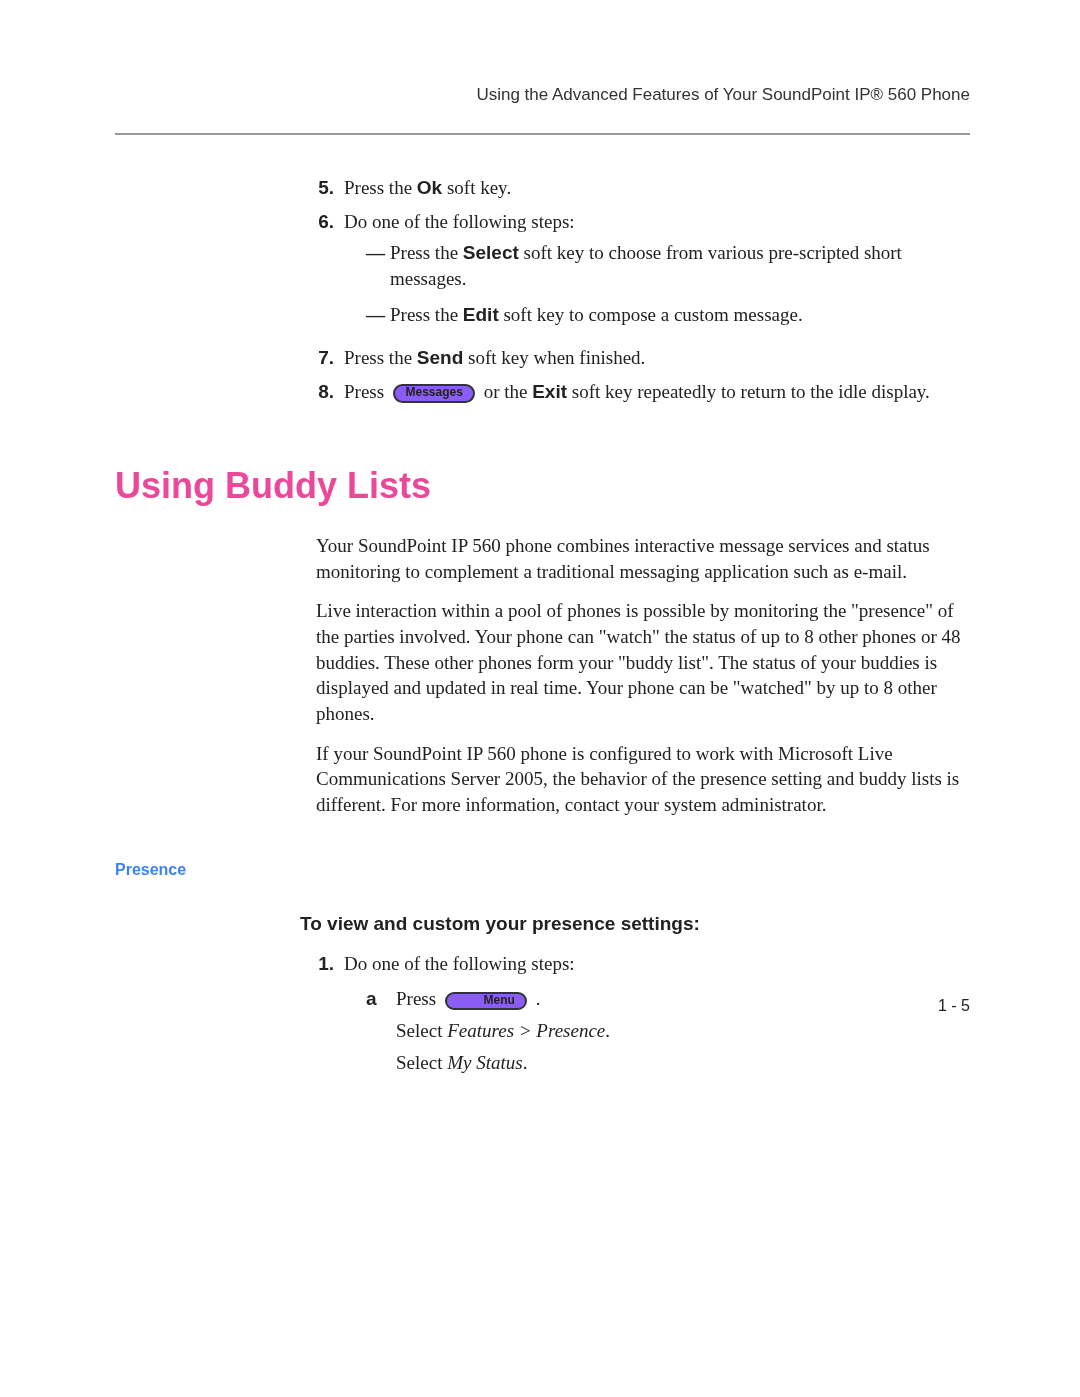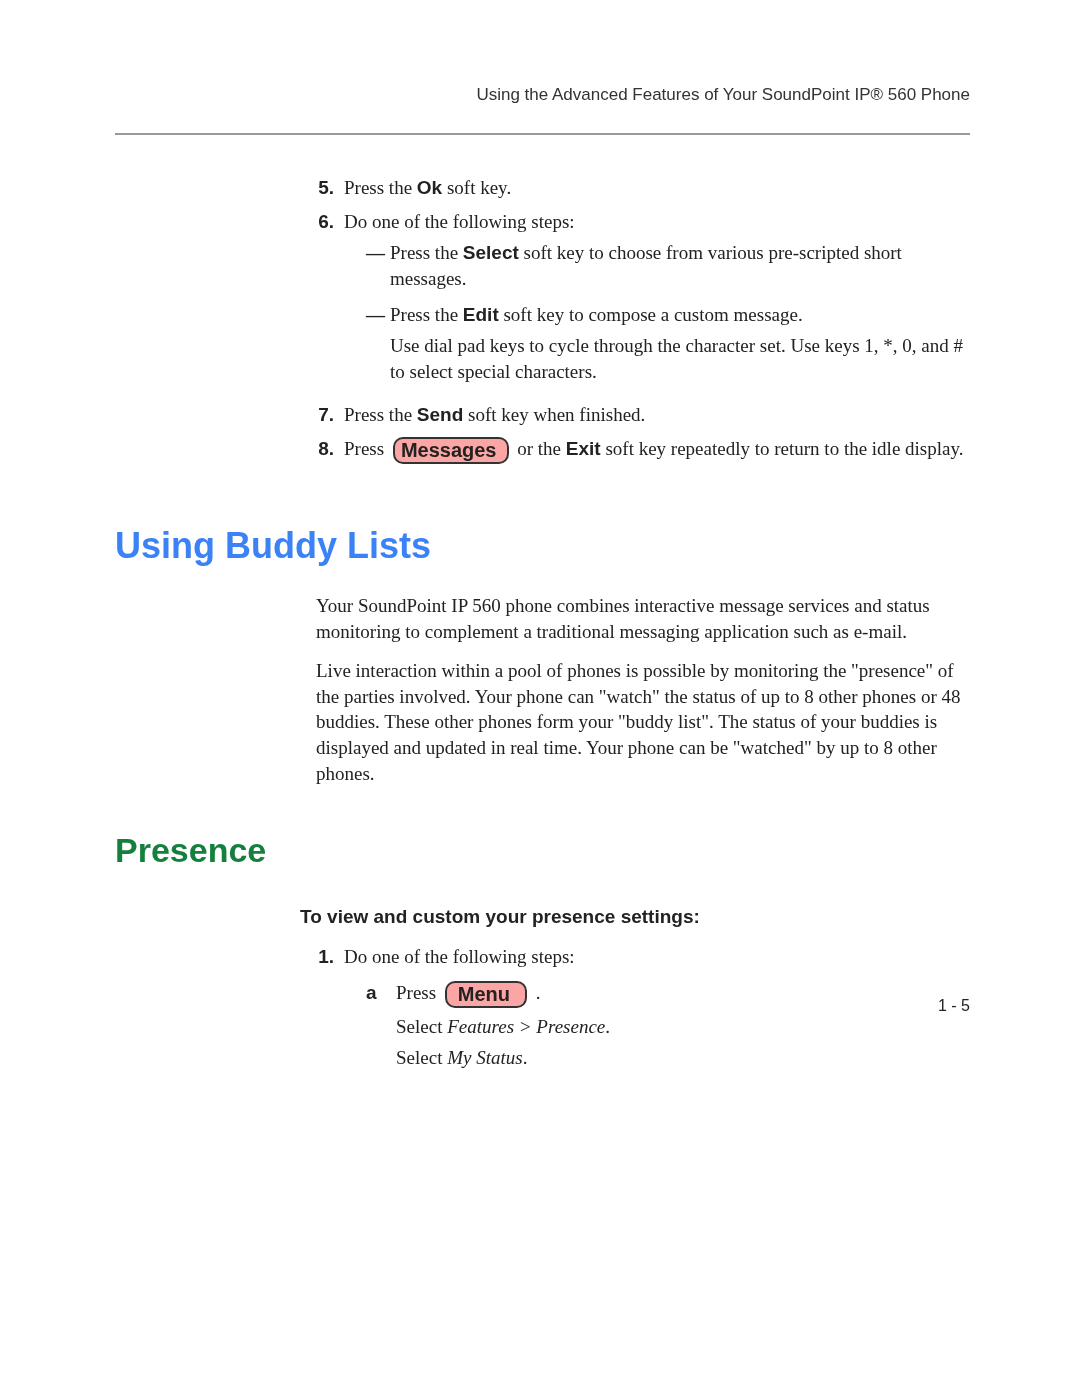--- a/index.html
+++ b/index.html
@@ -71,40 +71,40 @@
   .dash-item .extra {
     margin-top: 6px;
   }
   .key-btn {
     display: inline-block;
     border: 2px solid #333;
     border-radius: 10px;
     padding: 0px 10px 1px 6px;
     font-family: Arial, Helvetica, sans-serif;
     font-weight: bold;
-    font-size: 20px;
+    font-size: 12px;
     vertical-align: middle;
     margin: 0 4px;
     min-width: 62px;
-    text-align: center;
+    text-align: right;
     line-height: 1.1;
-    background: #fca5a5;
+    background: #8b5cf6;
   }
   .h1 {
     font-family: "Gill Sans", "Gill Sans MT", "Segoe UI", Arial, sans-serif;
     font-weight: bold;
     font-size: 36px;
+    color: #ec4899;
+    margin: 58px 0 22px 0;
+  }
+  .h2 {
+    font-family: "Gill Sans", "Gill Sans MT", "Segoe UI", Arial, sans-serif;
+    font-weight: bold;
+    font-size: 16px;
     color: #3b82f6;
-    margin: 58px 0 22px 0;
-  }
-  .h2 {
-    font-family: "Gill Sans", "Gill Sans MT", "Segoe UI", Arial, sans-serif;
-    font-weight: bold;
-    font-size: 34px;
-    color: #15803d;
     margin: 42px 0 30px 0;
   }
   .para-block {
     margin-left: 185px;
   }
   .para-block p {
     margin: 0 0 14px 16px;
   }
   .task-head {
     font-family: "Gill Sans", "Gill Sans MT", "Segoe UI", Arial, sans-serif;
@@ -163,21 +163,20 @@
             <div class="dash-item">
               <div class="dmarker">—</div>
               <div class="dbody">
                 <span>Press the </span><b class="ss">Select</b><span> soft key to choose from various pre-scripted short messages.</span>
               </div>
             </div>
             <div class="dash-item">
               <div class="dmarker">—</div>
               <div class="dbody">
                 <span>Press the </span><b class="ss">Edit</b><span> soft key to compose a custom message.</span>
-                <div class="extra">Use dial pad keys to cycle through the character set. Use keys 1, *, 0, and # to select special characters.</div>
               </div>
             </div>
           </div>
         </div>
       </div>
 
       <div class="num-item">
         <div class="marker">7.</div>
         <div class="body">
           <span>Press the </span><b class="ss">Send</b><span> soft key when finished.</span>
@@ -191,20 +190,21 @@
         </div>
       </div>
 
     </div>
 
     <div class="h1">Using Buddy Lists</div>
 
     <div class="para-block">
       <p>Your SoundPoint IP 560 phone combines interactive message services and status monitoring to complement a traditional messaging application such as e-mail.</p>
       <p>Live interaction within a pool of phones is possible by monitoring the "presence" of the parties involved. Your phone can "watch" the status of up to 8 other phones or 48 buddies. These other phones form your "buddy list". The status of your buddies is displayed and updated in real time. Your phone can be "watched" by up to 8 other phones.</p>
+      <p>If your SoundPoint IP 560 phone is configured to work with Microsoft Live Communications Server 2005, the behavior of the presence setting and buddy lists is different. For more information, contact your system administrator.</p>
     </div>
 
     <div class="h2">Presence</div>
 
     <div class="para-block">
       <div class="task-head">To view and custom your presence settings:</div>
 
       <div class="num-item" style="margin-left:0;">
         <div class="marker">1.</div>
         <div class="body">

